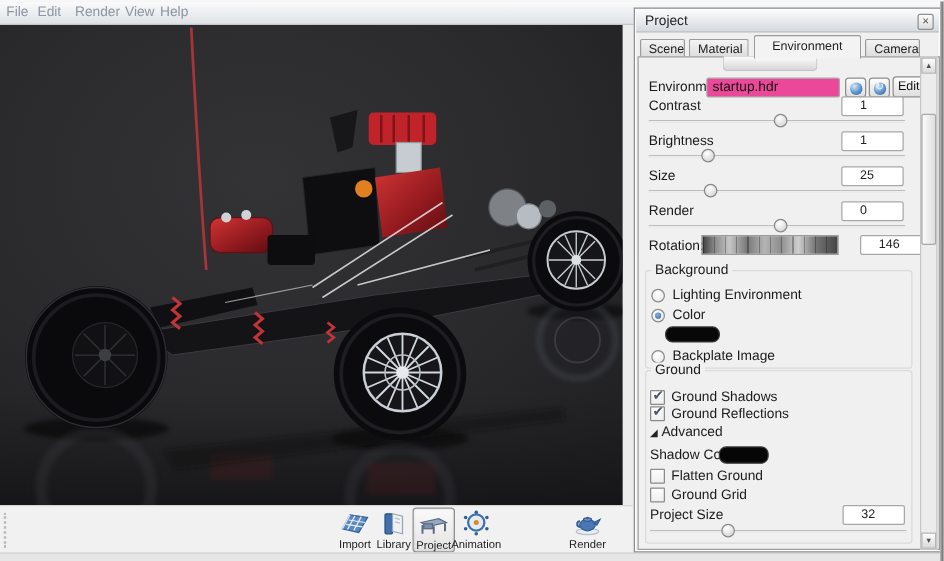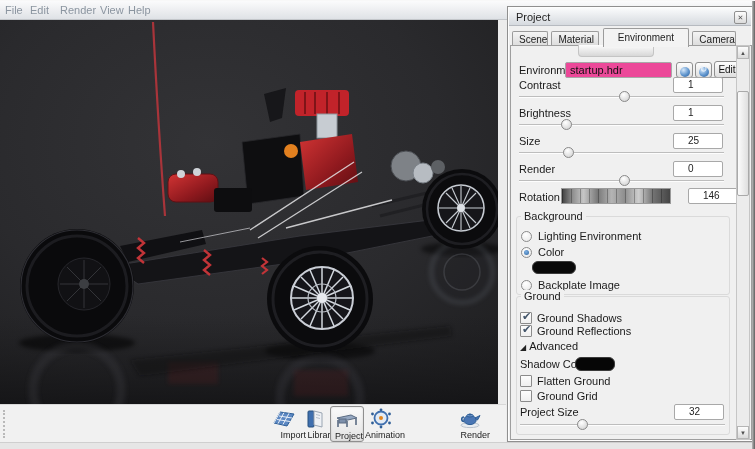--- a/index.html
+++ b/index.html
@@ -18,21 +18,21 @@
   .viewport svg { display:block; }
 
   
   .toolbar { position:absolute; left:0; top:403px; width:506px; height:38px;
     background:#f1f1f1; border-top:1px solid #d8d8d8; }
   .toolbar-grip { position:absolute; left:3px; top:5px; width:4px; height:28px;
     border-left:2px dotted #b9b9b9; }
   .tool-btn { position:absolute; top:1px; height:36px; text-align:center; cursor:pointer; border-radius:3px; }
   .tool-btn.active { border:1px solid #8f8f8f; background:linear-gradient(#fafafa,#e3e3e3); box-shadow:inset 0 0 2px rgba(0,0,0,.15); }
   .tool-btn .ticon { display:block; margin:2px auto 0; width:26px; height:22px; }
-  .tool-btn .tlabel { display:block; font-size:9px; color:#1c1c1c; line-height:10px;text-align:right; }
+  .tool-btn .tlabel { display:block; font-size:9px; color:#1c1c1c; line-height:10px; }
   .statusbar { position:absolute; left:0; top:441px; width:755px; height:8px;
     background:#e6e6e6; border-top:1px solid #cfcfcf; }
   .win-edge-right { position:absolute; right:0; top:0; width:3px; height:449px;
     background:linear-gradient(90deg,#b9b9b9,#5f5f5f); }
 
   
   .panel { position:absolute; left:507px; top:5px; width:246px; height:436px;
     background:#f0f0f0; border:1px solid #8f8f8f; box-shadow:0 0 0 1px #fdfdfd inset; }
   .panel-titlebar { position:absolute; left:1px; top:1px; right:1px; height:18px;
     background:linear-gradient(#fafbfc,#d6dadf); border-bottom:1px solid #b6bac0; }

